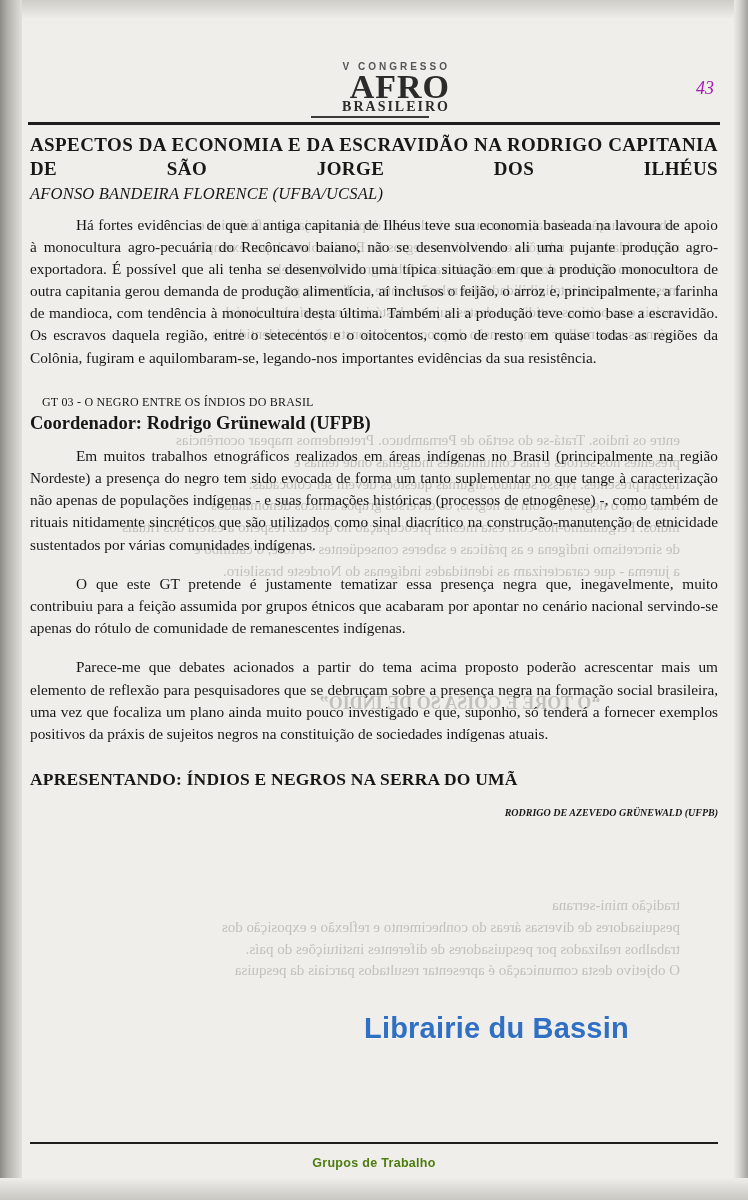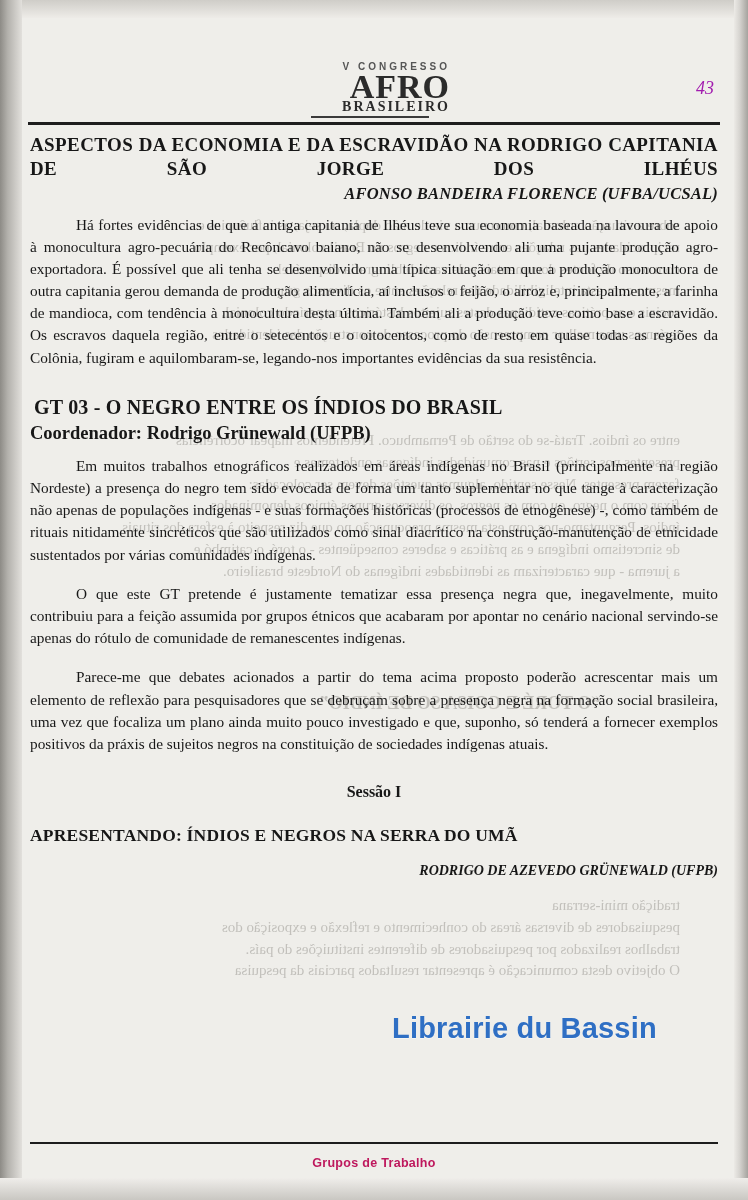--- a/index.html
+++ b/index.html
@@ -124,42 +124,42 @@
     font-family: "Liberation Serif", serif;
     font-size: 19px;
     font-weight: bold;
     text-align: justify;
     text-align-last: justify;
     letter-spacing: 0.4px;
     margin: 8px 0 0 0;
     line-height: 1.28;
   }
   .byline {
-    text-align: right;
+    text-align: left;
     font-style: italic;
-    font-weight: bold;
+    font-weight: normal;
     font-size: 16.5px;
     margin-top: 2px;
     letter-spacing: 0.2px;
   }
   p.para {
     font-size: 15.3px;
     text-align: justify;
     text-indent: 46px;
     line-height: 1.45;
     margin: 10px 0 0 0;
   }
   p.para.tight {
     margin-top: 17px;
   }
   h2.gt {
     font-family: "Liberation Serif", serif;
-    font-size: 20px;
-    font-weight: bold;
-    margin: 26px 0 0 4px;
+    font-size: 12px;
+    font-weight: normal;
+    margin: 26px 0 0 12px;
     line-height: 1.25;
     letter-spacing: 0.2px;
   }
   h3.coord {
     font-family: "Liberation Serif", serif;
     font-size: 18.5px;
     font-weight: bold;
     margin: 2px 0 0 0;
     line-height: 1.25;
   }
@@ -174,41 +174,41 @@
     font-size: 17.5px;
     font-weight: bold;
     margin: 24px 0 16px 0;
     letter-spacing: 0.2px;
     line-height: 1.2;
   }
   .byline2 {
     text-align: right;
     font-style: italic;
     font-weight: bold;
-    font-size: 14px;
+    font-size: 10px;
     margin-top: 17px;
   }
 
   
   .ghost {
     position: absolute;
     color: rgba(90, 86, 80, 0.30);
     font-family: "Liberation Serif", serif;
     font-size: 15px;
     line-height: 1.45;
     text-align: justify;
     transform: scaleX(-1);
     pointer-events: none;
     user-select: none;
   }
 
   
   .watermark {
     position: absolute;
-    left: 392px;
+    left: 364px;
     top: 1012px;
     font-family: "Liberation Sans", sans-serif;
     font-size: 29px;
     font-weight: bold;
     color: #2f6fc4;
     letter-spacing: 0.2px;
     text-shadow: 0 1px 0 rgba(255,255,255,0.45);
   }
 
   
@@ -221,21 +221,21 @@
     background: #1d1d1d;
   }
   .footer {
     position: absolute;
     left: 0; right: 0;
     bottom: 30px;
     text-align: center;
     font-family: "Liberation Sans", sans-serif;
     font-size: 12.5px;
     font-weight: bold;
-    color: #be185d;
+    color: #4d7c0f;
     letter-spacing: 0.3px;
   }
 </style>
 </head>
 <body>
 
 <div class="page">
 
   <div class="paper-shade-top"></div>
   <div class="paper-shade-left"></div>
@@ -290,21 +290,20 @@
 
       <p class="para">Há fortes evidências de que a antiga capitania de Ilhéus teve sua economia baseada na lavoura de apoio à monocultura agro-pecuária do Recôncavo baiano, não se desenvolvendo ali uma pujante produção agro-exportadora. É possível que ali tenha se desenvolvido uma típica situação em que a produção monocultora de outra capitania gerou demanda de produção alimentícia, aí inclusos o feijão, o arroz e, principalmente, a farinha de mandioca, com tendência à monocultura desta última. Também ali a produção teve como base a escravidão. Os escravos daquela região, entre o setecentos e o oitocentos, como de resto em quase todas as regiões da Colônia, fugiram e aquilombaram-se, legando-nos importantes evidências da sua resistência.</p>
 
       <h2 class="gt">GT 03 - O NEGRO ENTRE OS ÍNDIOS DO BRASIL</h2>
       <h3 class="coord">Coordenador: Rodrigo Grünewald (UFPB)</h3>
 
       <p class="para">Em muitos trabalhos etnográficos realizados em áreas indígenas no Brasil (principalmente na região Nordeste) a presença do negro tem sido evocada de forma um tanto suplementar no que tange à caracterização não apenas de populações indígenas - e suas formações históricas (processos de etnogênese) -, como também de rituais nitidamente sincréticos que são utilizados como sinal diacrítico na construção-manutenção de etnicidade sustentados por várias comunidades indígenas.</p>
       <p class="para tight">O que este GT pretende é justamente tematizar essa presença negra que, inegavelmente, muito contribuiu para a feição assumida por grupos étnicos que acabaram por apontar no cenário nacional servindo-se apenas do rótulo de comunidade de remanescentes indígenas.</p>
       <p class="para tight">Parece-me que debates acionados a partir do tema acima proposto poderão acrescentar mais um elemento de reflexão para pesquisadores que se debruçam sobre a presença negra na formação social brasileira, uma vez que focaliza um plano ainda muito pouco investigado e que, suponho, só tenderá a fornecer exemplos positivos da práxis de sujeitos negros na constituição de sociedades indígenas atuais.</p>
 
-      <div class="sessao">Sessão I</div>
 
       <h2 class="sub">APRESENTANDO: ÍNDIOS E NEGROS NA SERRA DO UMÃ</h2>
       <div class="byline2">RODRIGO DE AZEVEDO GRÜNEWALD (UFPB)</div>
 
 
     </div>
   </div>
 
   <div class="watermark">Librairie du Bassin</div>
 

